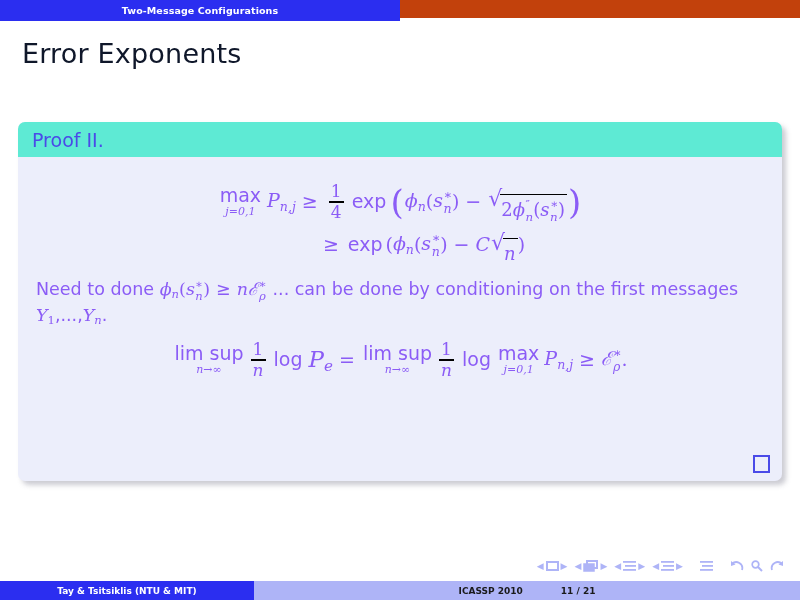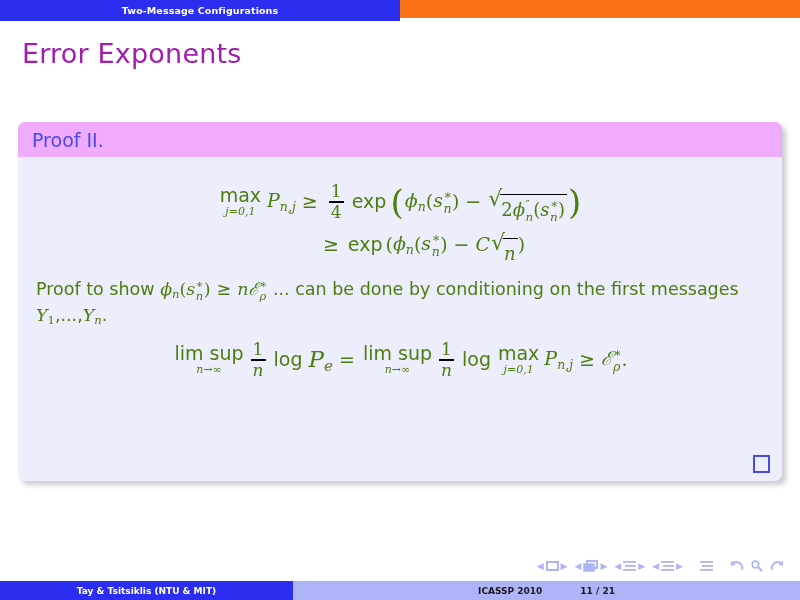--- a/index.html
+++ b/index.html
@@ -14,21 +14,21 @@
     overflow: hidden;
     position: relative;
   }
 
   
   #headbar {
     position: absolute;
     top: 0; left: 0;
     width: 800px;
     height: 18px;
-    background: #f97316;
+    background: #c2410c;
   }
   #headbar-left {
     position: absolute;
     top: 0; left: 0;
     width: 400px;
     height: 21px;
     background: #2b2ef0;
     display: flex;
     align-items: center;
     justify-content: center;
@@ -40,47 +40,47 @@
     letter-spacing: 0.1px;
     white-space: nowrap;
   }
 
   
   #slide-title {
     position: absolute;
     top: 38px;
     left: 22px;
     font-size: 27px;
-    color: #a21caf;
+    color: #0f172a;
     font-weight: normal;
     letter-spacing: 0.2px;
   }
 
   
   #block {
     position: absolute;
     left: 18px;
     top: 122px;
     width: 764px;
     border-radius: 7px;
     background: #eceefb;
     box-shadow: 4px 4px 5px rgba(120,120,140,0.38);
     overflow: hidden;
   }
   #block-header {
-    background: #f0abfc;
+    background: #5eead4;
     padding: 7px 0 6px 14px;
   }
   #block-title {
     color: #4a4ae8;
     font-size: 19px;
   }
   #block-body {
     padding: 14px 18px 10px 18px;
-    color: #4d7c0f;
+    color: #8b5cf6;
     font-size: 17.5px;
     line-height: 1.35;
     min-height: 300px;
     position: relative;
   }
   .eqblock {
     text-align: center;
     margin: 12px 0 4px 0;
   }
   .eqline {
@@ -240,21 +240,21 @@
     width: 800px;
     height: 19px;
     background: #aeb4f7;
     display: flex;
     align-items: stretch;
     font-size: 9px;
     font-weight: bold;
     color: #ffffff;
   }
   #foot-author {
-    width: 293px;
+    width: 254px;
     background: #2b2ef0;
     display: flex;
     align-items: center;
     justify-content: center;
     white-space: nowrap;
   }
   #foot-subject {
     width: 268px;
     background: #767ef4;
     display: flex;
@@ -346,21 +346,21 @@
         <span class="sqrt">
           <span class="radsign">√</span>
           <span class="radbody"><span class="v" style="font-size:18px;">n</span></span>
         </span>
         <span class="n" style="font-size:19px;">)</span>
       </div>
 
     </div>
 
     <div class="para">
-      <span>Proof to show </span><span class="v"><span>ϕ</span><span class="sub">n</span></span><span class="n">(</span><span class="v"><span>s</span><span class="subsup">
+      <span>Need to done </span><span class="v"><span>ϕ</span><span class="sub">n</span></span><span class="n">(</span><span class="v"><span>s</span><span class="subsup">
             <span class="s-up">∗</span>
             <span class="s-dn">n</span>
           </span></span><span class="n">)</span><span class="rel">≥</span><span class="v">n</span><span class="v"><span>ℰ</span><span class="subsup">
             <span class="s-up">∗</span>
             <span class="s-dn">ρ</span>
           </span></span>&nbsp;<span>... can be done by conditioning on the first messages </span><span class="v"><span>Y</span><span class="sub" style="font-style:normal">1</span></span><span>,...,</span><span class="v"><span>Y</span><span class="sub">n</span></span><span>.</span>
     </div>
 
     <div class="eqblock" style="">
       <div class="eqline">

